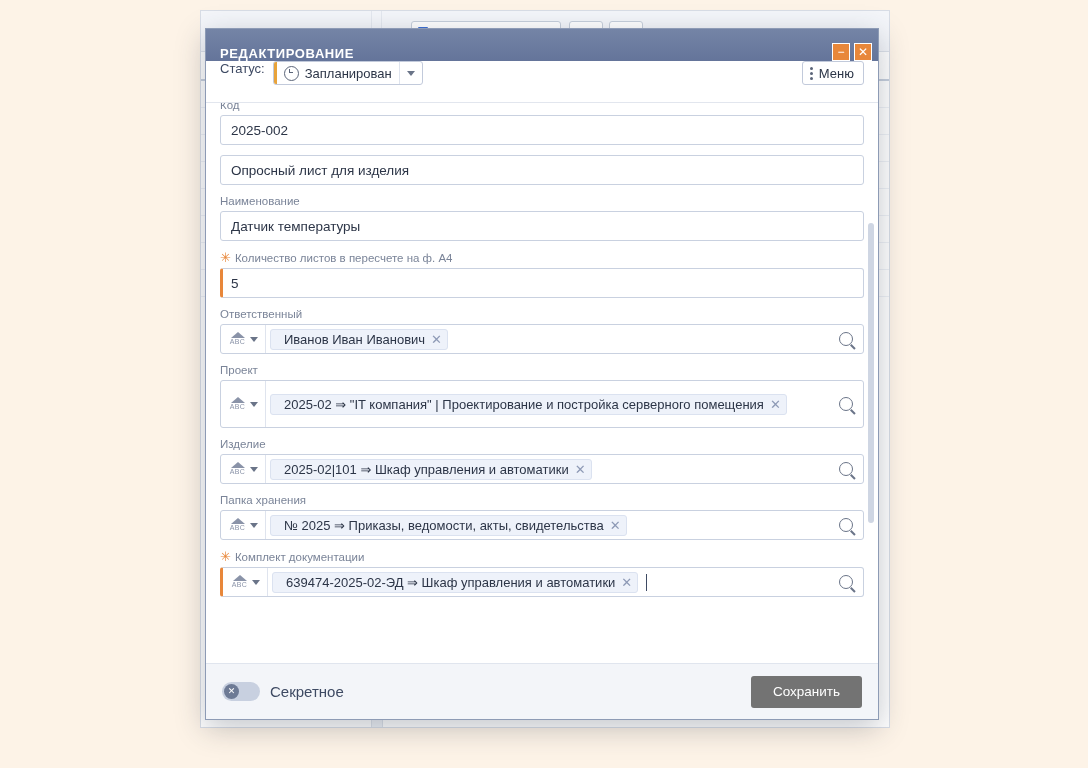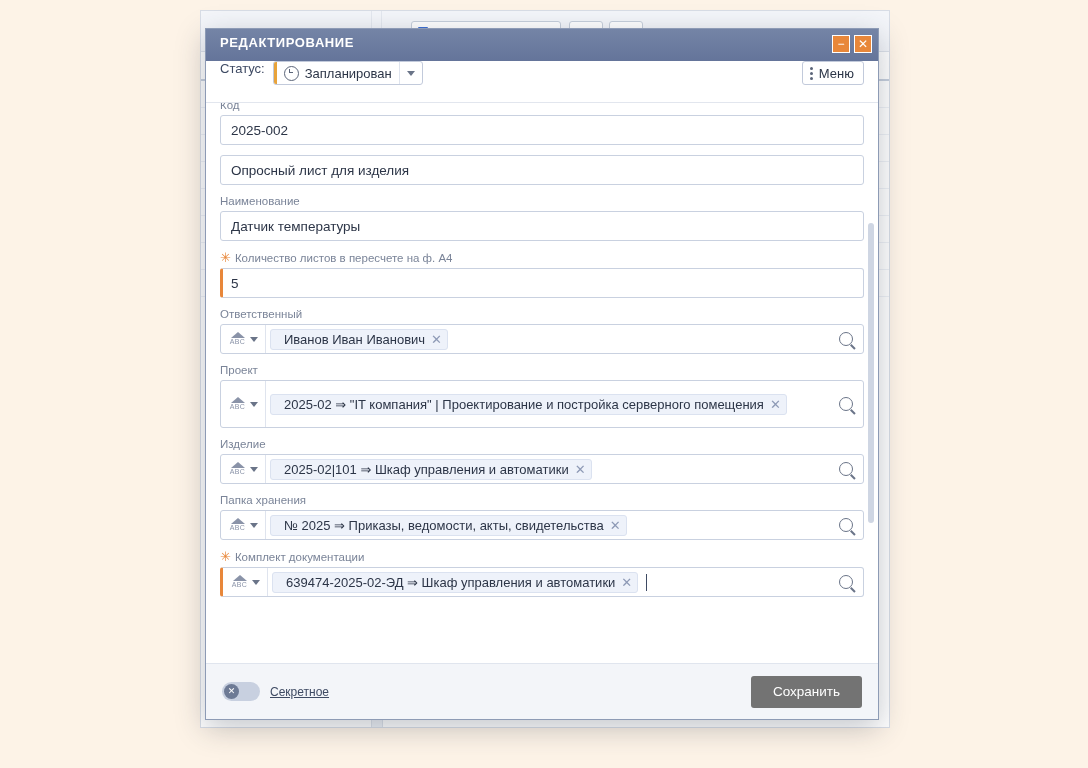--- a/index.html
+++ b/index.html
@@ -130,22 +130,22 @@
     border: 1px solid #8d9bb5;
     box-shadow: 0 8px 28px rgba(40,50,70,0.28);
     display: flex;
     flex-direction: column;
   }
   .modal-titlebar {
     height: 32px;
     background: #6b7b9e;
     background: linear-gradient(#7484a6, #64749a);
     display: flex;
-    align-items: flex-start;
-    padding: 6px 6px 0 14px;
+    align-items: flex-end;
+    padding: 0 6px 0 14px;
     box-sizing: border-box;
   }
   .modal-title {
     color: #ffffff;
     font-size: 13px;
     font-weight: bold;
     letter-spacing: 0.6px;
     flex: 1;
   }
   .win-btn {
@@ -436,23 +436,22 @@
     width: 15px; height: 15px;
     border-radius: 50%;
     background: #6d7a95;
     color: #fff;
     font-size: 9px;
     line-height: 15px;
     text-align: center;
   }
   .toggle-label {
     margin-left: 10px;
-    font-size: 12px;
+    font-size: 15px;
     color: #3e4a63;
-    text-decoration: underline;
   }
   .save-btn {
     margin-left: auto;
     background: #737373;
     color: #fff;
     font-size: 13.5px;
     border: none;
     border-radius: 3px;
     height: 32px;
     padding: 0 22px;

